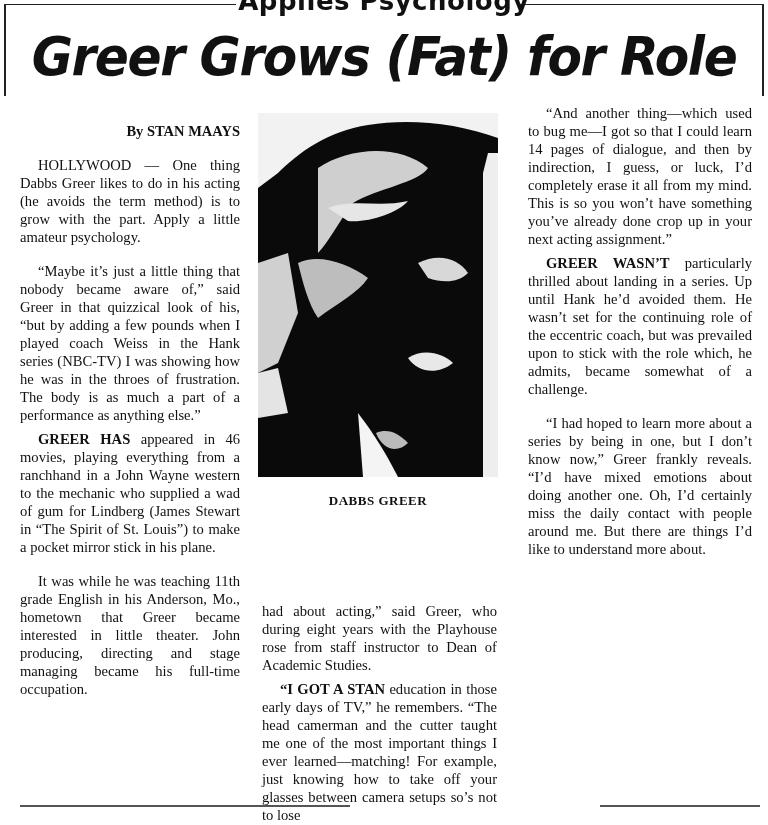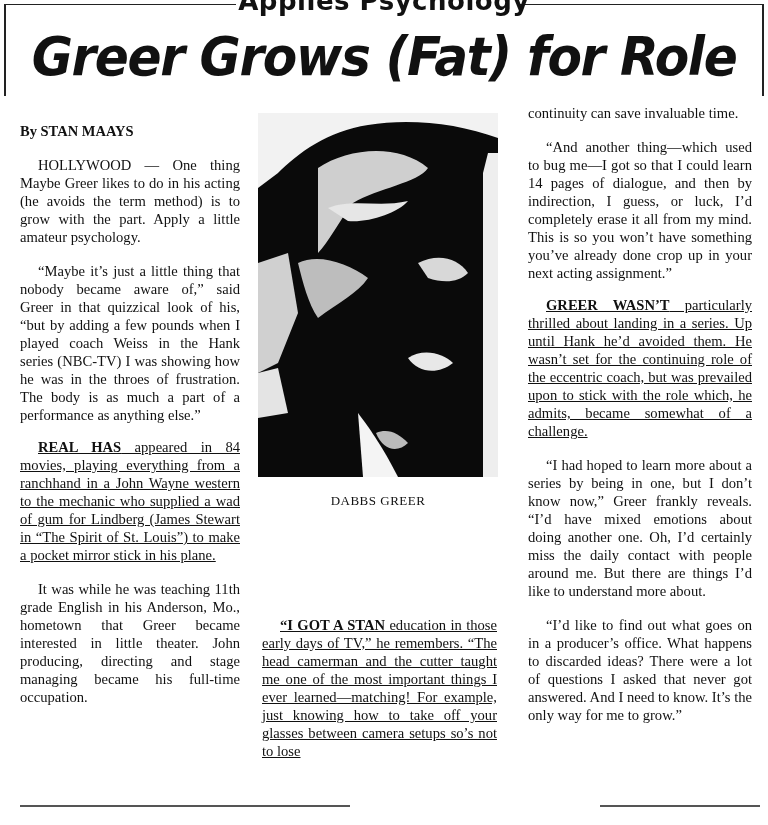--- a/index.html
+++ b/index.html
@@ -10,49 +10,49 @@
   .frame-right { position: absolute; left: 762px; top: 4px; width: 2px; height: 92px; background: #222; }
   .kicker { position: absolute; left: 0; width: 768px; top: -14px; text-align: center;
     font-family: "DejaVu Sans", sans-serif; font-weight: bold; font-size: 26px; letter-spacing: 0.5px; }
   .headline { position: absolute; left: 0; width: 768px; top: 26px; text-align: center;
     font-family: "DejaVu Sans", sans-serif; font-weight: bold; font-style: italic; font-size: 54px;
     letter-spacing: -1.5px; transform: scaleX(0.93); transform-origin: center; line-height: 62px; }
   .col { position: absolute; top: 122px; font-family: "Liberation Serif", serif; font-size: 14.6px;
     line-height: 18px; text-align: justify; }
   .col p { margin: 0; text-indent: 18px; }
   .col p + p { margin-top: 16px; }
-  .col p.gap { margin-top: 14px; text-decoration: underline; }
+  .col p.gap { margin-top: 6px; }
   .col1 { left: 20px; width: 220px; }
   .col2 { left: 262px; width: 235px; top: 602px; }
   .col3 { left: 528px; width: 224px; top: 104px; }
-  .byline { text-align: left; font-weight: bold; font-size: 14.5px; margin-bottom: 2px; text-indent: 0 !important; }
+  .byline { text-align: right; font-weight: bold; font-size: 14.5px; margin-bottom: 2px; text-indent: 0 !important; }
   .lead { font-weight: bold; }
   .photo { position: absolute; left: 258px; top: 113px; width: 240px; height: 364px;
     background: #0a0a0a; overflow: hidden; }
   .photo svg { width: 100%; height: 100%; display: block; }
   .caption { position: absolute; left: 258px; top: 493px; width: 240px; text-align: center;
-    font-family: "Liberation Serif", serif; font-weight: normal; font-size: 13px; letter-spacing: 0.5px; }
+    font-family: "Liberation Serif", serif; font-weight: bold; font-size: 13px; letter-spacing: 0.5px; }
   .bottom-rule { position: absolute; top: 805px; height: 2px; background: #555; }
 </style>
 </head>
 <body>
 
 <div class="frame-top-left"></div>
 <div class="frame-top-right"></div>
 <div class="frame-left"></div>
 <div class="frame-right"></div>
 
 <div class="kicker">Applies Psychology</div>
 <h1 class="headline" style="margin:0">Greer Grows (Fat) for Role</h1>
 
 <div class="col col1">
   <p class="byline">By STAN MAAYS</p>
-  <p><span>HOLLYWOOD — One thing Maybe Greer likes to do in his acting (he avoids the term method) is to grow with the part. Apply a little amateur psychology.</span></p>
+  <p><span>HOLLYWOOD — One thing Dabbs Greer likes to do in his acting (he avoids the term method) is to grow with the part. Apply a little amateur psychology.</span></p>
   <p><span>“Maybe it’s just a little thing that nobody became aware of,” said Greer in that quizzical look of his, “but by adding a few pounds when I played coach Weiss in the Hank series (NBC-TV) I was showing how he was in the throes of frustration. The body is as much a part of a performance as anything else.”</span></p>
-  <p class="gap"><span class="lead">REAL HAS</span><span> appeared in 84 movies, playing everything from a ranchhand in a John Wayne western to the mechanic who supplied a wad of gum for Lindberg (James Stewart in “The Spirit of St. Louis”) to make a pocket mirror stick in his plane.</span></p>
+  <p class="gap"><span class="lead">GREER HAS</span><span> appeared in 46 movies, playing everything from a ranchhand in a John Wayne western to the mechanic who supplied a wad of gum for Lindberg (James Stewart in “The Spirit of St. Louis”) to make a pocket mirror stick in his plane.</span></p>
   <p><span>It was while he was teaching 11th grade English in his Anderson, Mo., hometown that Greer became interested in little theater. John producing, directing and stage managing became his full-time occupation.</span></p>
 </div>
 
 <div class="photo">
   <svg viewBox="0 0 240 364" preserveAspectRatio="none">
     <rect width="240" height="364" fill="#0a0a0a"></rect>
     <path d="M0,0 L240,0 L240,25 C200,10 150,5 110,12 C70,18 40,40 20,60 L0,75 Z" fill="#f2f2f2"></path>
     <path d="M230,40 L240,40 L240,364 L225,364 L225,60 Z" fill="#eeeeee"></path>
     <path d="M60,55 C90,35 140,30 170,55 C160,70 120,75 95,90 C80,110 70,130 60,140 Z" fill="#cfcfcf"></path>
     <path d="M70,95 C95,85 120,95 150,88 C140,100 110,110 90,108 Z" fill="#e6e6e6"></path>
@@ -61,25 +61,24 @@
     <path d="M150,245 C165,235 185,240 195,250 C180,262 160,260 150,245 Z" fill="#e8e8e8"></path>
     <path d="M0,150 L30,140 L40,200 L20,250 L0,260 Z" fill="#d0d0d0"></path>
     <path d="M0,260 L20,255 L30,300 L0,305 Z" fill="#e4e4e4"></path>
     <path d="M100,300 C115,320 125,335 140,364 L105,364 Z" fill="#f4f4f4"></path>
     <path d="M118,320 C130,315 140,320 150,330 C140,340 125,338 118,320 Z" fill="#bbbbbb"></path>
   </svg>
 </div>
 <div class="caption">DABBS GREER</div>
 
 <div class="col col2">
+  <p style="text-indent:0"><span>had about acting,” said Greer, who during eight years with the Playhouse rose from staff instructor to Dean of Academic Studies.</span></p>
   <p class="gap"><span class="lead">“I GOT A STAN</span><span> education in those early days of TV,” he remembers. “The head camerman and the cutter taught me one of the most important things I ever learned—matching! For example, just knowing how to take off your glasses between camera setups so’s not to lose</span></p>
 </div>
 
 <div class="col col3">
-  <p style="text-indent:0"><span>continuity can save invaluable time.</span></p>
   <p><span>“And another thing—which used to bug me—I got so that I could learn 14 pages of dialogue, and then by indirection, I guess, or luck, I’d completely erase it all from my mind. This is so you won’t have something you’ve already done crop up in your next acting assignment.”</span></p>
   <p class="gap"><span class="lead">GREER WASN’T</span><span> particularly thrilled about landing in a series. Up until Hank he’d avoided them. He wasn’t set for the continuing role of the eccentric coach, but was prevailed upon to stick with the role which, he admits, became somewhat of a challenge.</span></p>
   <p><span>“I had hoped to learn more about a series by being in one, but I don’t know now,” Greer frankly reveals. “I’d have mixed emotions about doing another one. Oh, I’d certainly miss the daily contact with people around me. But there are things I’d like to understand more about.</span></p>
-  <p><span>“I’d like to find out what goes on in a producer’s office. What happens to discarded ideas? There were a lot of questions I asked that never got answered. And I need to know. It’s the only way for me to grow.”</span></p>
 </div>
 
 <div class="bottom-rule" style="left:20px;width:330px;"></div>
 <div class="bottom-rule" style="left:600px;width:160px;"></div>
 
 </body></html>

